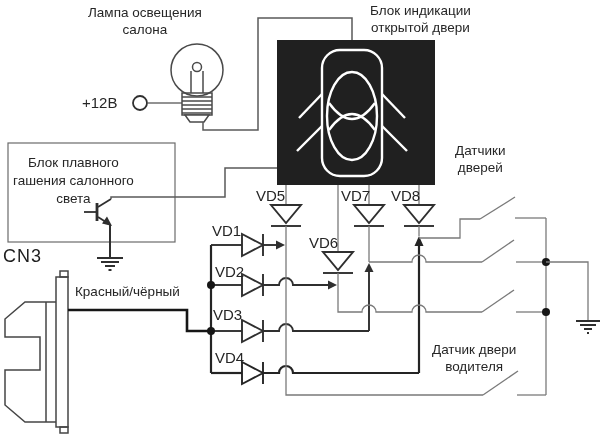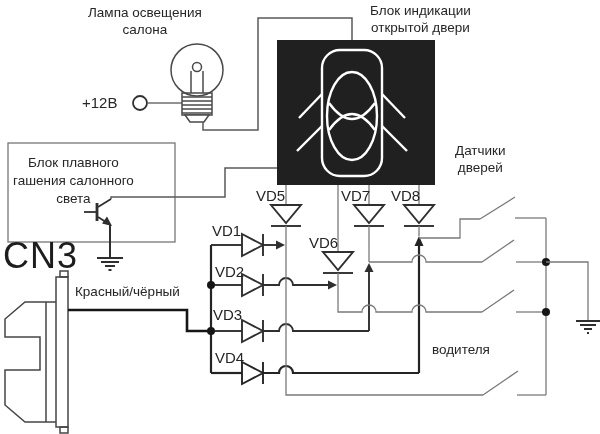--- a/index.html
+++ b/index.html
@@ -2,21 +2,21 @@
 <html><head>
 <meta charset="utf-8">
 <style>
   html,body{margin:0;padding:0;background:#fff;}
   #stage{position:relative;width:600px;height:434px;background:#ffffff;overflow:hidden;
          font-family:"Liberation Sans", sans-serif;color:#262626;}
   #schematic{position:absolute;left:0;top:0;}
   .lbl{position:absolute;font-size:13.5px;line-height:16.5px;color:#262626;white-space:nowrap;}
   .lbl .ln{display:block;text-align:center;}
   .vd{position:absolute;font-size:15px;color:#262626;white-space:nowrap;}
-  .big{font-size:36px;letter-spacing:1px;color:#1d1d1d;}
+  .big{font-size:18px;letter-spacing:1px;color:#1d1d1d;}
   .supply{font-size:15px;}
 </style>
 </head>
 <body>
 
 <div id="stage">
 
 <svg id="schematic" width="600" height="434" viewBox="0 0 600 434">
 
   <g fill="none" stroke="#2f2f2f" stroke-width="1.8">
@@ -204,20 +204,21 @@
 <div class="lbl big" style="left:3px;top:248px;">CN3</div>
 
 <div class="lbl" style="left:75px;top:284px;">Красный/чёрный</div>
 
 <div class="lbl" style="left:455px;top:143px;">
   <span class="ln">Датчики</span>
   <span class="ln">дверей</span>
 </div>
 
 <div class="lbl" style="left:432px;top:342px;">
+  <span class="ln">Датчик двери</span>
   <span class="ln">водителя</span>
 </div>
 
 <div class="vd" style="left:212px;top:222px;">VD1</div>
 <div class="vd" style="left:215px;top:263px;">VD2</div>
 <div class="vd" style="left:213px;top:306px;">VD3</div>
 <div class="vd" style="left:215px;top:349px;">VD4</div>
 <div class="vd" style="left:256px;top:187px;">VD5</div>
 <div class="vd" style="left:309px;top:234px;">VD6</div>
 <div class="vd" style="left:341px;top:187px;">VD7</div>

